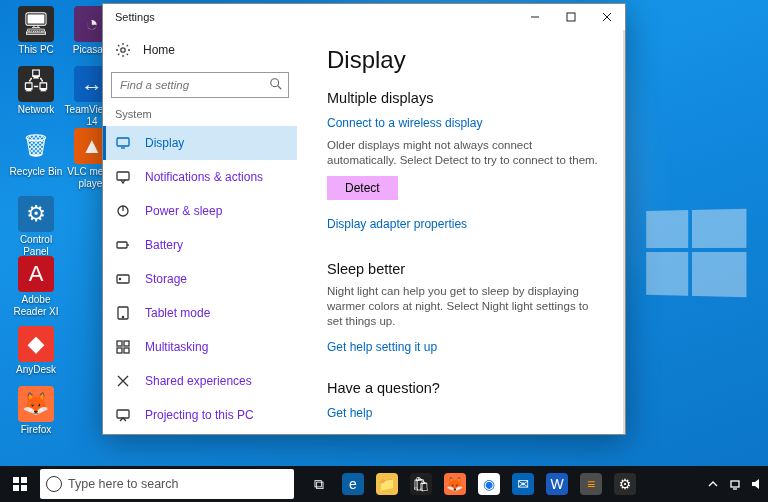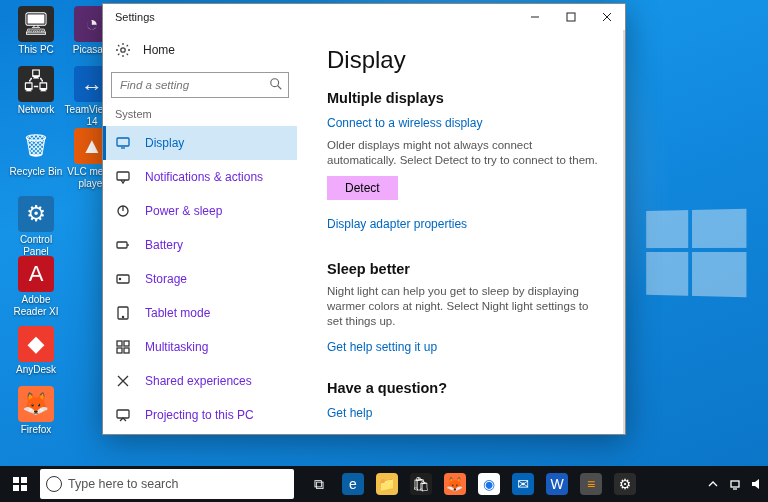--- a/index.html
+++ b/index.html
@@ -52,21 +52,21 @@
 .cat-label { padding:0 12px 6px; font-size:11px; color:#666; }
 
 .nav-item { display:flex; align-items:center; height:34px; padding:0 12px; cursor:pointer; font-size:12px; color:#6d28d9; position:relative; }
 .nav-item svg { width:16px; height:16px; margin-right:14px; stroke:#333; fill:none; stroke-width:1.3; }
 .nav-item.active { background:#d0e7f8; color:#0067c0; }
 .nav-item.active::before { content:""; position:absolute; left:0; top:0; bottom:0; width:3px; background:#0067c0; }
 .nav-item.active svg { stroke:#0067c0; }
 
 .main { flex:1; padding:16px 24px 0 30px; overflow:hidden; position:relative; }
 .main h1 { font-size:24px; font-weight:400; color:#111; margin-bottom:16px; }
-.main h2 { font-size:14.5px; font-weight:700; color:#111; margin:2px 0 7px; }
+.main h2 { font-size:14.5px; font-weight:400; color:#111; margin:2px 0 7px; }
 .link { color:#0067c0; font-size:12px; cursor:pointer; display:inline-block; margin-bottom:8px; }
 .desc { font-size:11.5px; color:#555; line-height:15px; margin-bottom:8px; }
 .btn { display:inline-block; background:#f0abfc; border:none; padding:5px 18px; font-size:12px; cursor:pointer; margin-bottom:14px; }
 .scroll-ind { position:absolute; right:0; top:0; bottom:0; width:2px; background:#aaa; opacity:.4; }
 
 
 #taskbar {
   position:absolute; left:0; right:0; bottom:0; height:36px;
   background:#101318; display:flex; align-items:center;
 }

